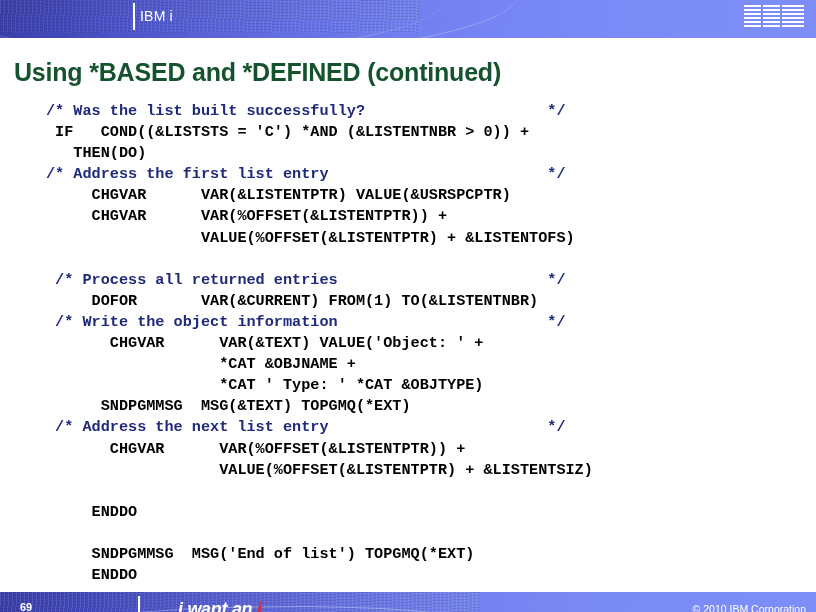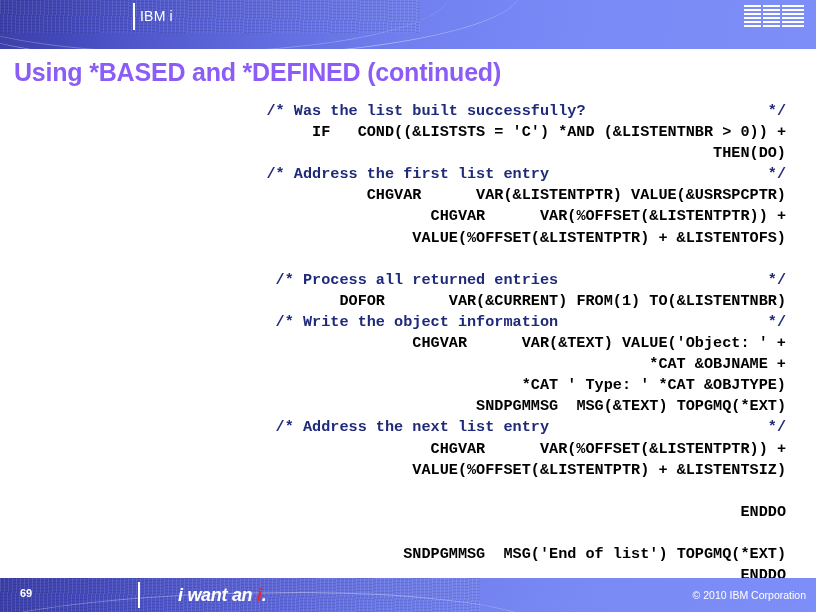--- a/index.html
+++ b/index.html
@@ -5,21 +5,21 @@
   html,body{margin:0;padding:0;}
   body{
     width:816px;height:612px;
     background:#ffffff;
     font-family:"Liberation Sans", sans-serif;
     overflow:hidden;position:relative;
   }
 
   
   .header{
-    position:absolute;left:0;top:0;width:816px;height:49px;
+    position:absolute;left:0;top:0;width:816px;height:38px;
     background:linear-gradient(100deg,
         #3b3fa8 0%, #4248b8 8%, #4d55c9 16%,
         #5a63d6 26%, #6672e4 38%, #7180ee 50%,
         #7686f4 62%, #7a8bf7 75%, #7d8ef8 100%);
     overflow:hidden;
   }
   .header .weave{
     position:absolute;left:0;top:0;width:420px;height:33px;
     background-image:
       repeating-linear-gradient(92deg, rgba(255,255,255,.11) 0 1px, rgba(255,255,255,0) 1px 4px),
@@ -50,39 +50,39 @@
     display:flex;gap:0;
   }
   .ibm-logo .glyph{position:relative;height:23px;}
   .ibm-logo .glyph i{
     position:absolute;left:0;width:100%;height:2px;background:#ffffff;display:block;
   }
 
   
   .slide-title{
     position:absolute;left:14px;top:58px;width:790px;
-    font-size:25px;font-weight:bold;color:#8b5cf6;
+    font-size:25px;font-weight:bold;color:#14532d;
     letter-spacing:-.2px;white-space:nowrap;
   }
 
   
   .code{
     position:absolute;left:46px;top:101px;width:740px;
     font-family:"Liberation Mono","DejaVu Sans Mono",monospace;
     font-size:15.2px;line-height:21.1px;
     font-weight:bold;
     color:#000000;
     white-space:pre;
   }
-  .code .ln{display:block;height:21.1px;text-align:right;}
+  .code .ln{display:block;height:21.1px;}
   .code .cmt{color:#1f2a7a;}
 
   
   .footer{
-    position:absolute;left:0;bottom:0;width:816px;height:34px;
+    position:absolute;left:0;bottom:0;width:816px;height:20px;
     background:linear-gradient(100deg,
         #3b3fa8 0%, #4349bb 10%, #5058cb 22%,
         #5e67da 34%, #6a77e6 46%, #7382ef 58%,
         #7a8af5 72%, #7e8ef8 100%);
     overflow:hidden;
   }
   .footer .weave{
     position:absolute;left:0;top:0;width:480px;height:34px;
     background-image:
       repeating-linear-gradient(92deg, rgba(255,255,255,.12) 0 1px, rgba(255,255,255,0) 1px 4px),

